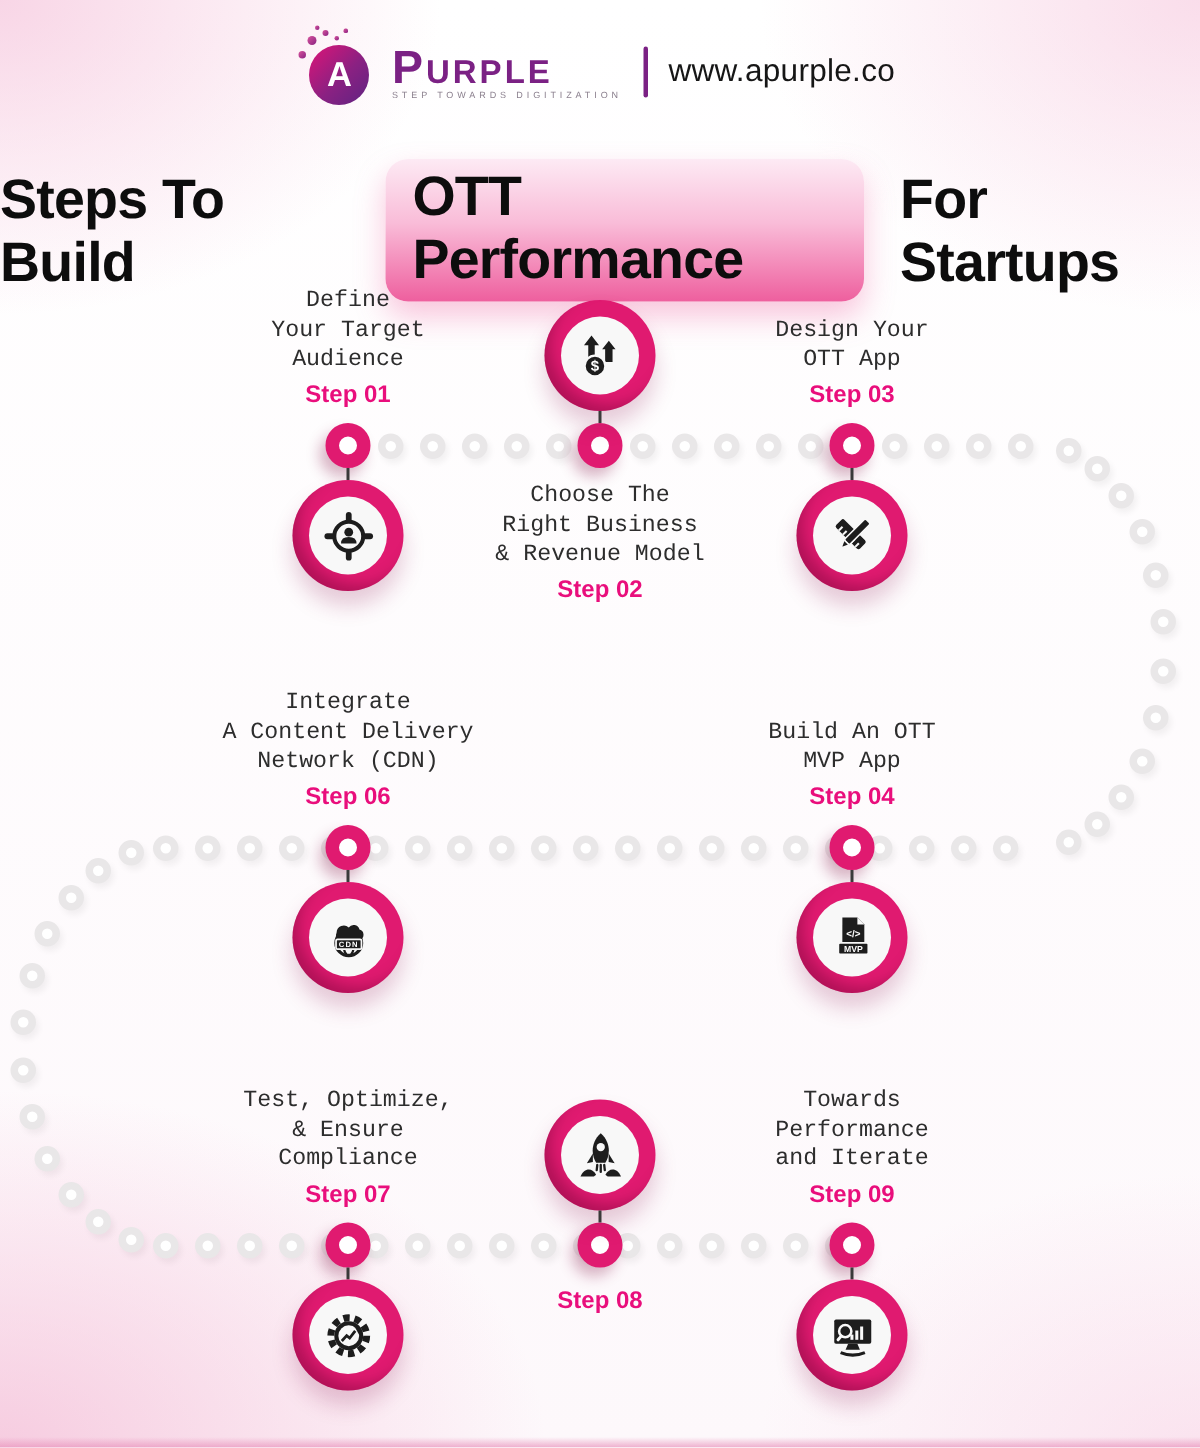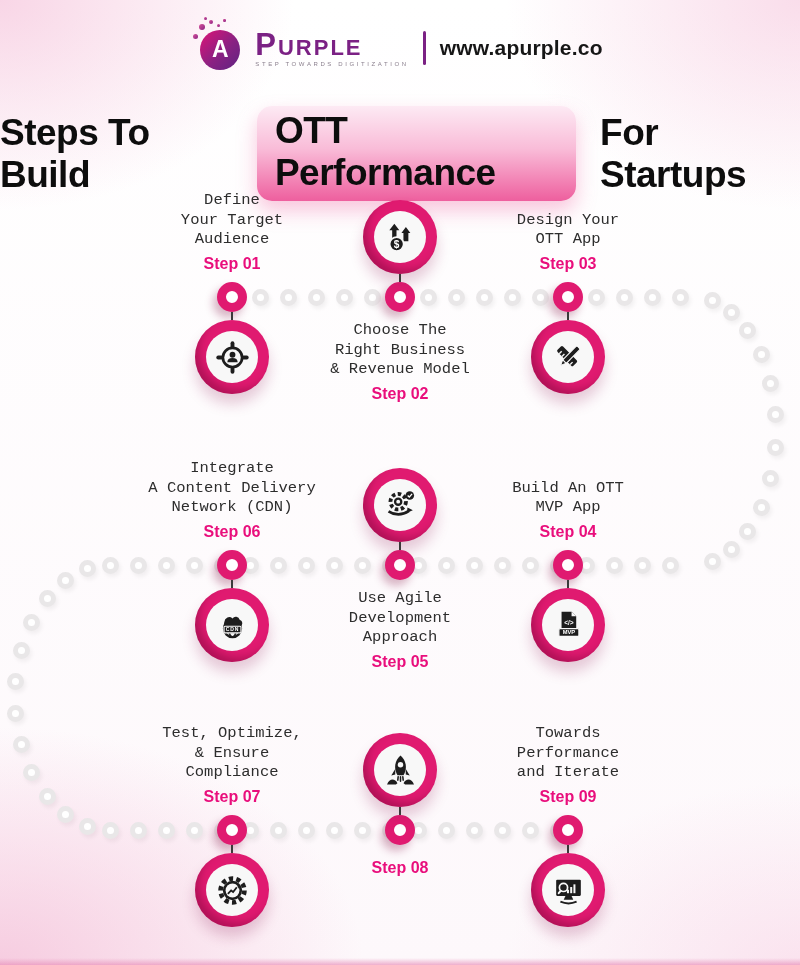--- a/index.html
+++ b/index.html
@@ -29,21 +29,21 @@
   .d1{ width:6px; height:6px; left:2px;  top:-2px; }
   .d2{ width:4px; height:4px; left:12px; top:-6px; }
   .d3{ width:3px; height:3px; left:20px; top:-2px; }
   .d4{ width:5px; height:5px; left:-4px; top:8px;  }
   .d5{ width:3px; height:3px; left:7px;  top:-9px; }
   .d6{ width:2.5px;height:2.5px; left:26px; top:-7px; }
   .logo-text{ display:flex; flex-direction:column; }
   .brand{ font-variant:small-caps; font-size:31px; line-height:30px; font-weight:600; letter-spacing:2px; color:#7b2184; }
   .tagline{ font-size:6px; letter-spacing:2.6px; color:#8a7f8d; text-transform:uppercase; margin-top:1px; }
   .logo-divider{ width:3px; height:34px; background:#7b2184; border-radius:2px; }
-  .site-url{ font-size:21px; font-weight:700; color:#161616; letter-spacing:.2px; }
+  .site-url{ font-size:21px; font-weight:400; color:#161616; letter-spacing:.2px; }
 
   
   .title-row{ position:absolute; top:106px; left:0; width:100%; display:flex; justify-content:center; align-items:center; gap:24px; }
   .title-part{ font-size:37px; font-weight:800; color:#0d0d0d; letter-spacing:-0.5px; }
   .title-highlight{
     font-size:37px; font-weight:800; color:#0d0d0d; letter-spacing:-0.5px;
     padding:4px 18px 7px; border-radius:15px;
     background:linear-gradient(180deg,#fdeaf4 0%, #f9bcd8 45%, #ee5f9e 100%);
     box-shadow:0 10px 20px rgba(238,95,158,.35);
   }
@@ -281,44 +281,20 @@
           <ellipse class="ics" cx="24" cy="28" rx="4.8" ry="11" stroke-width="2"></ellipse>
           <line class="ics" x1="13.5" y1="33" x2="34.5" y2="33" stroke-width="2"></line>
           <path class="ic" d="M13.5 19 a6.2 6.2 0 0 1 10.5 -4.2 a5.2 5.2 0 0 1 9.3 1.6 a4.6 4.6 0 0 1 0.4 8.8 H15.5 a5 5 0 0 1 -2 -6.2 z"></path>
           <rect class="ic" x="13" y="25" width="22" height="8.5" rx="1.2" stroke="#f8f8f8" stroke-width="1.5"></rect>
           <text x="24" y="31.6" font-size="6.6" font-weight="bold" fill="#fff" text-anchor="middle" letter-spacing="1">CDN</text>
         </svg>
       </div>
     </div>
   </div>
 
-  <div class="step" style="left:305px; top:550px;">
-    <div class="above icon">
-      <div class="big-circle">
-        <div class="big-inner">
-          <svg viewBox="0 0 48 48">
-            <circle class="ics" cx="21" cy="19" r="10" stroke-width="5" stroke-dasharray="4.5 3.2"></circle>
-            <circle class="ics" cx="21" cy="19" r="4" stroke-width="3"></circle>
-            <path class="ics" d="M8.5 31.5 q13 8.5 26.5 -0.5" stroke-width="3.5"></path>
-            <path class="ic" d="M33 26.5 l7 3.5 -7.6 3.4 z"></path>
-            <circle class="ic" cx="36" cy="11" r="5.6"></circle>
-            <path d="M33.3 11 l2.1 2.1 3.6 -4.2" stroke="#fff" stroke-width="1.8" fill="none"></path>
-          </svg>
-        </div>
-      </div>
-      <div class="stem"></div>
-    </div>
-    <div class="donut"></div>
-    <div class="below">
-      <div class="step-title">Use Agile
-Development
-Approach</div>
-      <div class="step-label">Step 05</div>
-    </div>
-  </div>
 
   <div class="step" style="left:473px; top:550px;">
     <div class="above">
       <div class="step-title">Build An OTT
 MVP App</div>
       <div class="step-label">Step 04</div>
     </div>
     <div class="donut"></div>
     <div class="stem"></div>
     <div class="big-circle">

